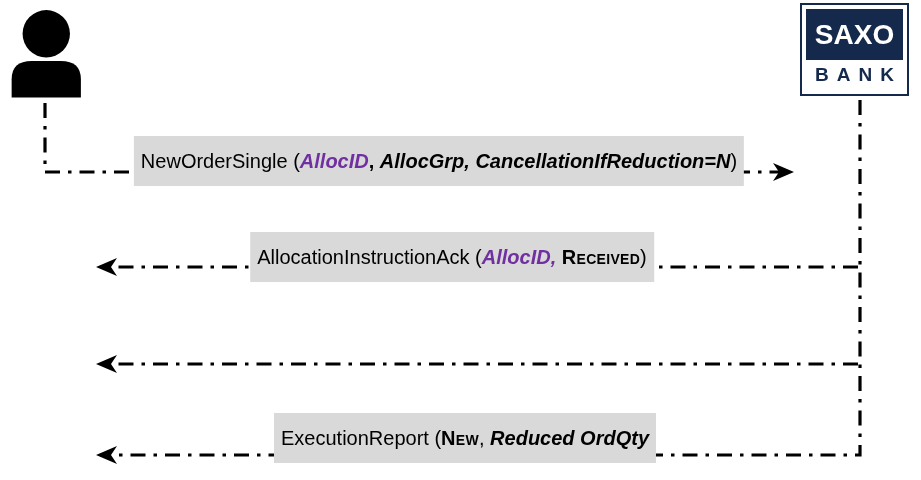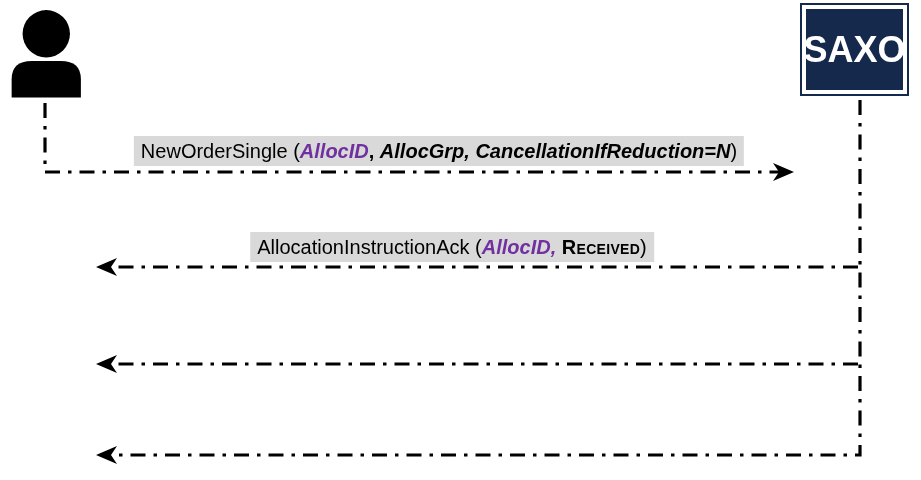--- a/index.html
+++ b/index.html
@@ -27,21 +27,21 @@
     background:#ffffff;
     box-sizing:border-box;
     display:flex;flex-direction:column;
     padding:4px;
   }
   .logo-top{
     background:var(--navy);
     color:#ffffff;
     flex:1 1 58%;
     display:flex;align-items:center;justify-content:center;
-    font-weight:700;font-size:36px;letter-spacing:0px;
+    font-weight:700;font-size:28px;letter-spacing:0px;
   }
   .logo-bottom{
     flex:1 1 32%;
     display:flex;align-items:center;justify-content:center;
     color:var(--navy);
     font-weight:700;font-size:19px;
     letter-spacing:0.42em;
     text-indent:0.42em; 
   }
   
@@ -53,21 +53,21 @@
     stroke-dasharray:15 8 3.5 8;
   }
   
   .msg{
     position:absolute;
     transform:translateX(-50%);
     background:var(--label-bg);
     color:#000;
     font-size:20px;
     line-height:1.3;
-    padding:2px 7px;
+    padding:12px 7px;
     white-space:nowrap;
   }
   .seg-plain{font-weight:400;font-style:normal;}
   .seg-bold{font-weight:700;font-style:normal;}
   .seg-bolditalic{font-weight:700;font-style:italic;}
   .seg-purple{font-weight:700;font-style:italic;color:var(--purple);}
   .seg-navy{font-weight:700;font-style:italic;color:#1F3864;}
   .seg-smallcaps{font-variant:small-caps;letter-spacing:0.3px;font-weight:bold;}
 </style>
 </head>
@@ -93,21 +93,23 @@
 
   <div class="person">
     <svg viewBox="0 0 90 100">
       <circle cx="42" cy="30" r="26" fill="#000"></circle>
       <path d="M4 100 L4 80 Q4 60 26 60 L58 60 Q80 60 80 80 L80 100 Z" fill="#000"></path>
     </svg>
   </div>
 
   <div class="logo-box">
     <div class="logo-top">SAXO</div>
+    <div class="logo-bottom">BANK</div>
   </div>
 
   <div class="msg" style="left:439px;top:136px"><span class="seg-plain">NewOrderSingle (</span><span class="seg-purple">AllocID</span><span class="seg-bold">, </span><span class="seg-bolditalic">AllocGrp, CancellationIfReduction=N</span><span class="seg-plain">)</span></div>
 
   <div class="msg" style="left:452px;top:232px"><span class="seg-plain">AllocationInstructionAck (</span><span class="seg-purple">AllocID,</span><span class="seg-plain"> </span><span class="seg-smallcaps">Received</span><span class="seg-plain">)</span></div>
 
 
+  <div class="msg" style="left:465px;top:413px"><span class="seg-plain">ExecutionReport (</span><span class="seg-smallcaps">New</span><span class="seg-plain">, </span><span class="seg-bolditalic">Reduced OrdQty</span></div>
 
 </div>
 
 </body></html>

